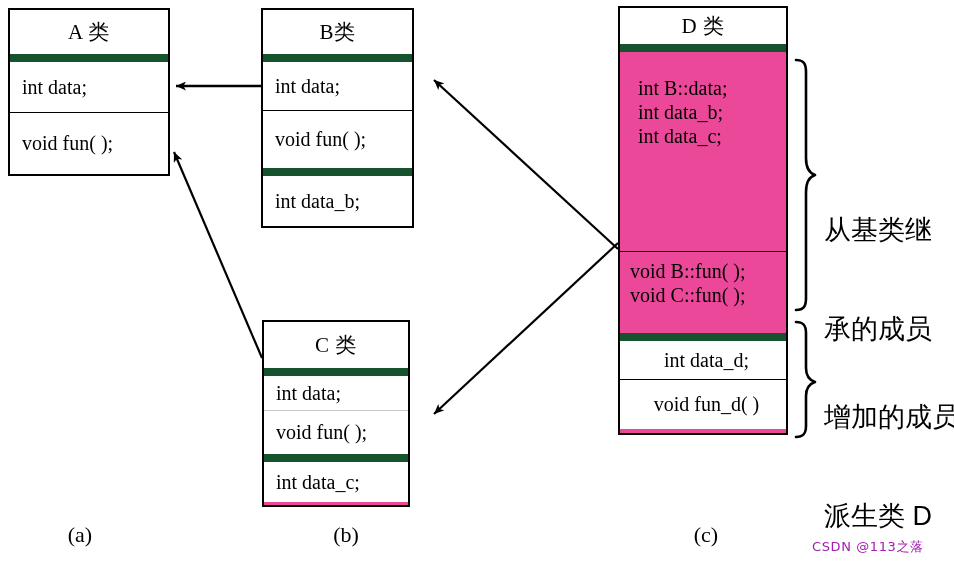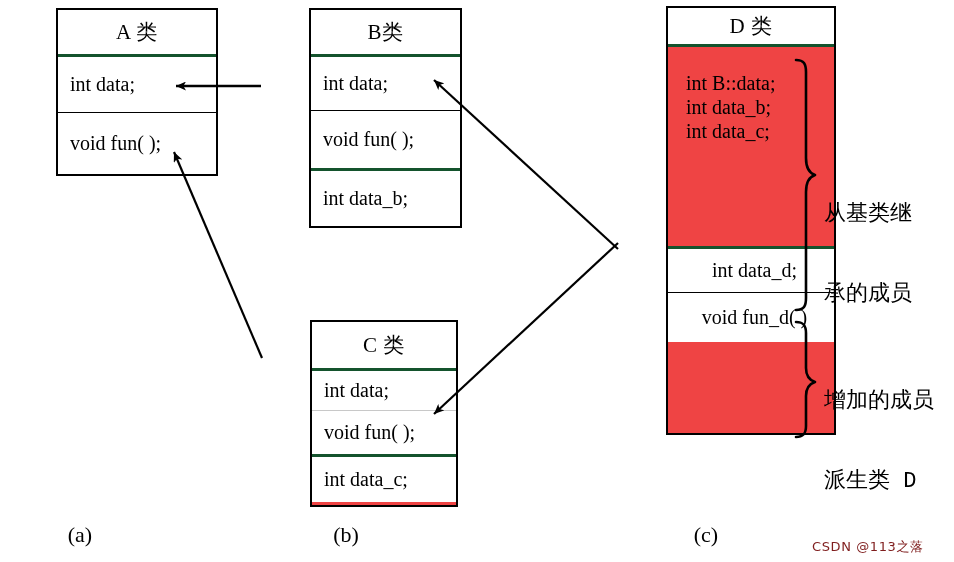--- a/index.html
+++ b/index.html
@@ -15,22 +15,21 @@
     position: relative;
     width: 954px;
     height: 562px;
     overflow: hidden;
     background: #ffffff;
   }
   .uml-box {
     position: absolute;
     box-sizing: border-box;
     border: 2px solid #000000;
-    background: #ef4444;
-    margin-left: 48px;
+    background: #ec4899;
   }
   .sec {
     box-sizing: border-box;
     display: flex;
     align-items: center;
     background: #ffffff;
   }
   .sec-title {
     justify-content: center;
     font-size: 21px;
@@ -39,21 +38,21 @@
   .sec-body {
     justify-content: flex-start;
     padding-left: 12px;
     font-size: 20px;
   }
   .sec-body.center {
     justify-content: center;
     padding-left: 7px;
   }
   .div-thick {
-    border-top: 3px solid #14532d;
+    border-top: 8px solid #14532d;
   }
   .div-thin {
     border-top: 1.5px solid #000000;
   }
   .div-light {
     border-top: 1px solid #c8c8c8;
   }
   .multi {
     display: block;
     padding-left: 18px;
@@ -74,36 +73,36 @@
   .brace-layer {
     position: absolute;
     left: 0;
     top: 0;
     width: 954px;
     height: 562px;
     pointer-events: none;
   }
   .annot {
     position: absolute;
-    font-size: 22px;
+    font-size: 27px;
     line-height: 1.22;
-    font-family: Liberation Mono, monospace;
+    font-family: Liberation Sans, sans-serif;
     white-space: pre;
   }
   .annot .ln { display: block; }
   .fig-label {
     position: absolute;
     font-size: 22px;
     text-align: center;
   }
   .watermark {
     position: absolute;
     font-family: "DejaVu Sans", "Liberation Sans", sans-serif;
     font-size: 13px;
-    color: #7f1d1d;
+    color: #a21caf;
     letter-spacing: 0.6px;
     white-space: pre;
   }
 </style>
 </head>
 <body>
 
 <div id="canvas">
 
   <div class="uml-box" style="left:8px; top:8px; width:162px; height:168px;">
@@ -128,20 +127,24 @@
 
   <div class="uml-box" style="left:618px; top:6px; width:170px; height:429px;">
     <div class="sec sec-title" style="height:36px;">D 类</div>
 
     <div class="multi div-thick" style="height:175px;">
       <span class="ln">int B::data;</span>
       <span class="ln">int data_b;</span>
       <span class="ln">int data_c;</span>
     </div>
 
+    <div class="multi div-thin" style="height:74px; padding-left:10px; padding-top:7px;">
+      <span class="ln">void B::fun( );</span>
+      <span class="ln">void C::fun( );</span>
+    </div>
 
     <div class="sec sec-body center div-thick" style="height:46px;">int data_d;</div>
     <div class="sec sec-body center div-thin" style="height:50px;">void fun_d( )</div>
   </div>
 
   <svg class="arrow-layer" viewBox="0 0 954 562" width="954" height="562">
     <defs>
       <marker id="ah" markerWidth="11" markerHeight="9" refX="10" refY="4.5" orient="auto" markerUnits="userSpaceOnUse">
         <path d="M10,4.5 L0,0 L2.6,4.5 L0,9 Z" fill="#000000"></path>
       </marker>

